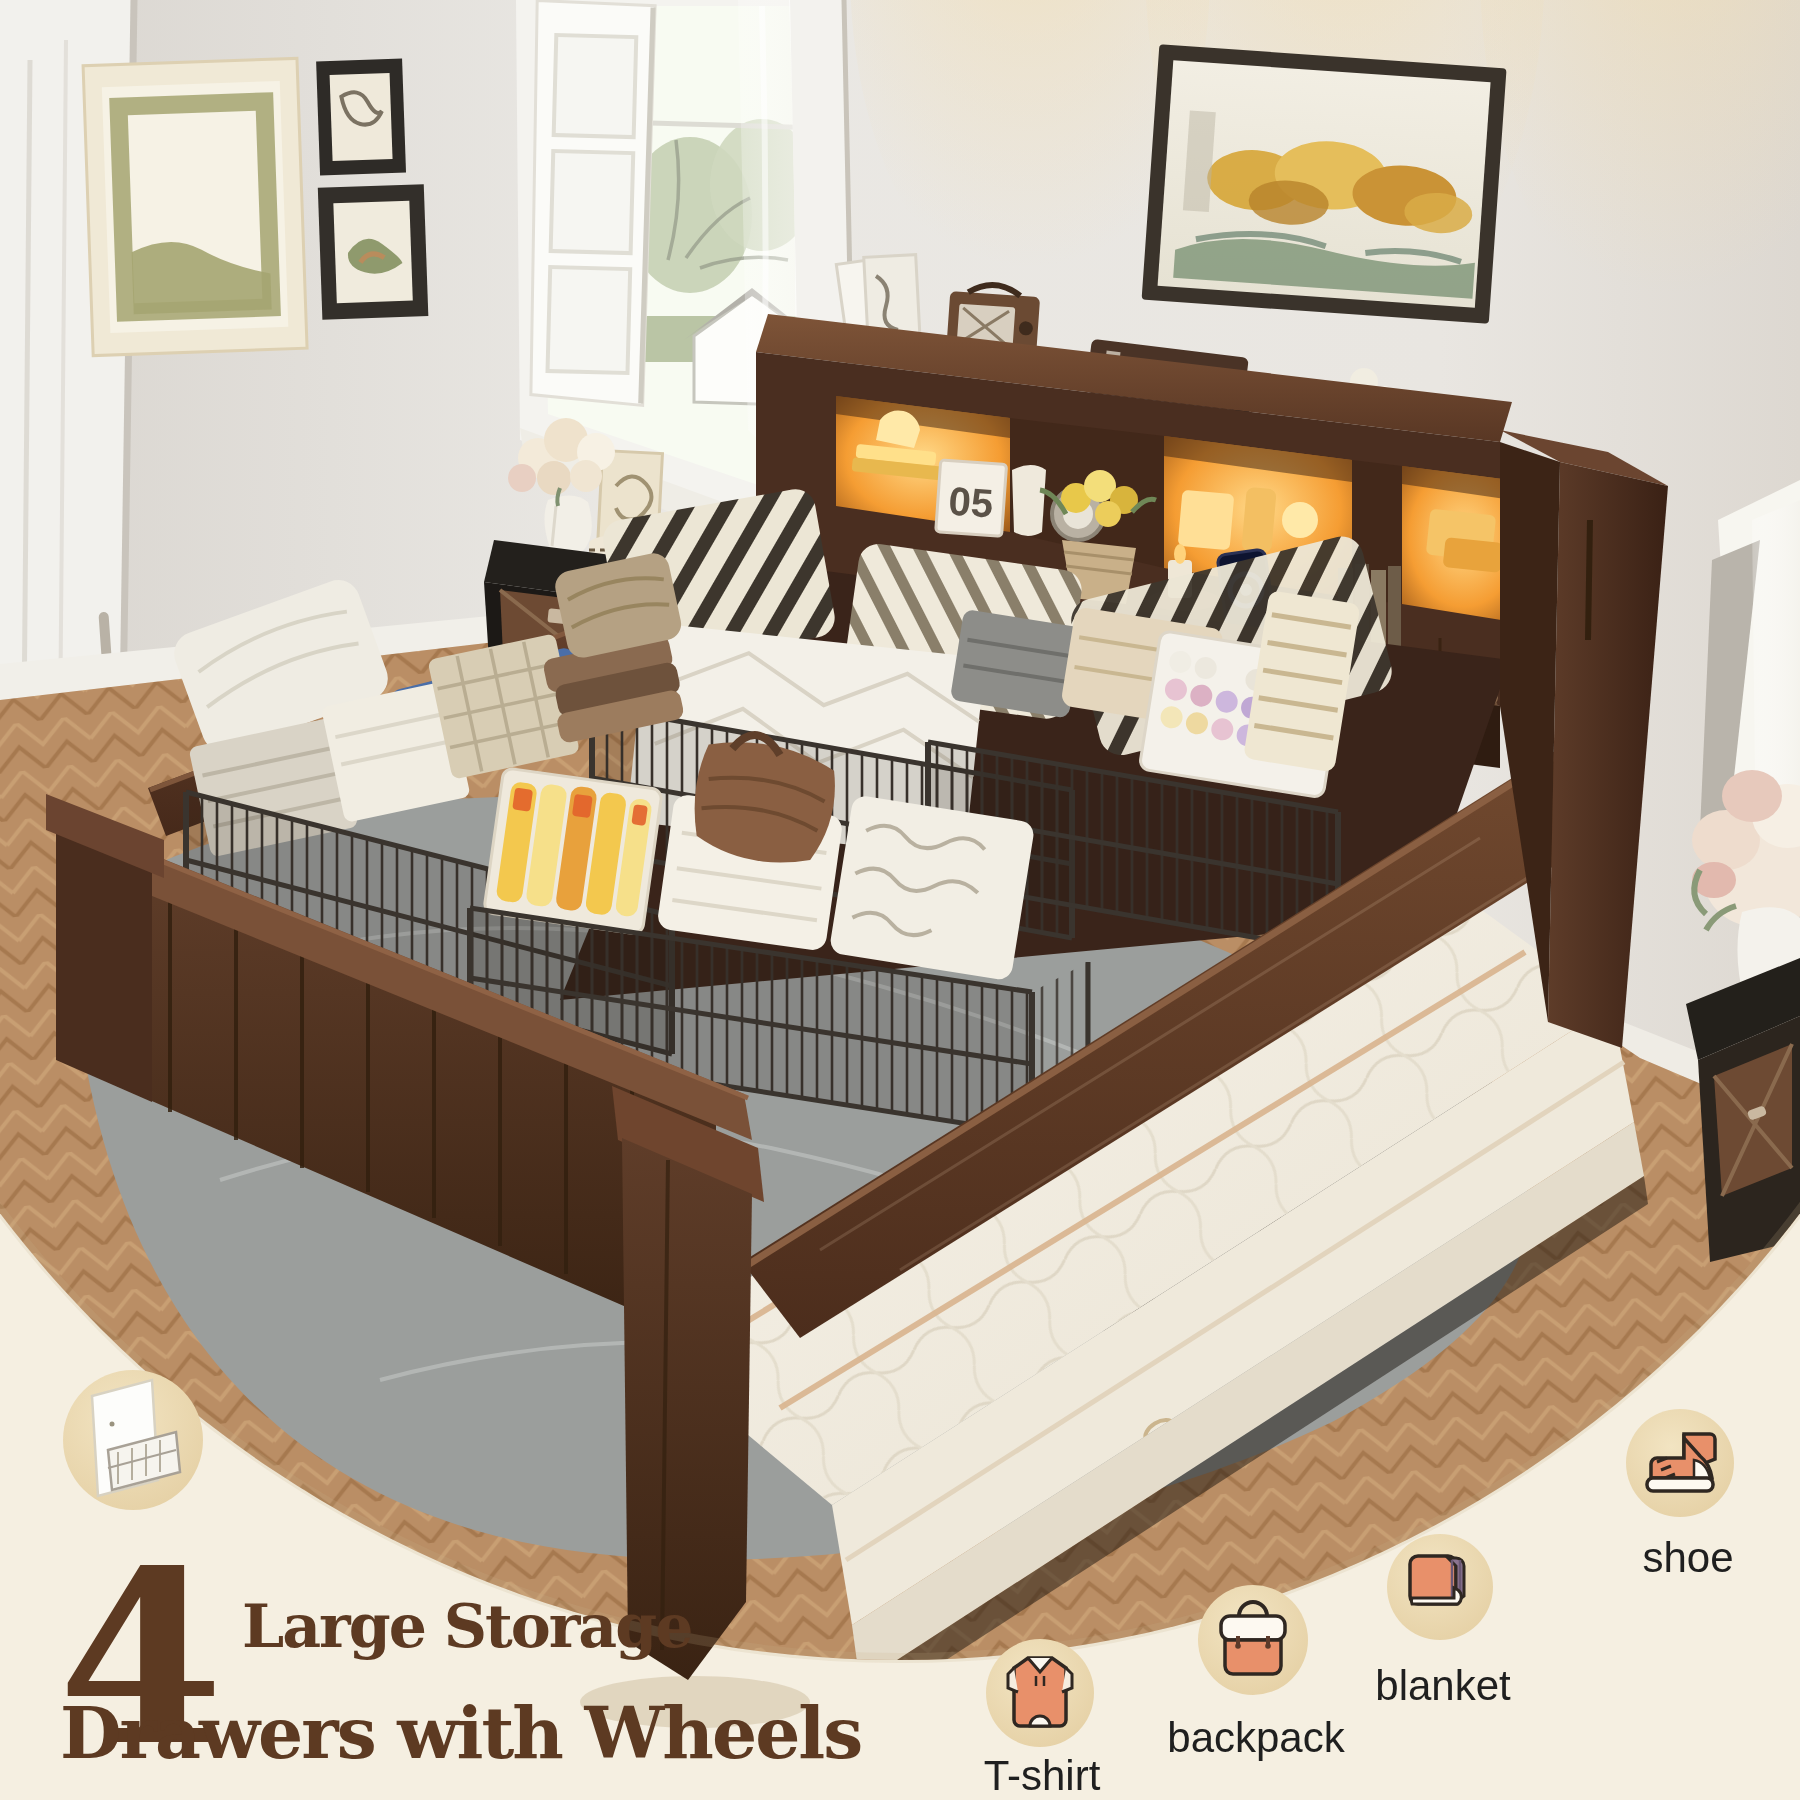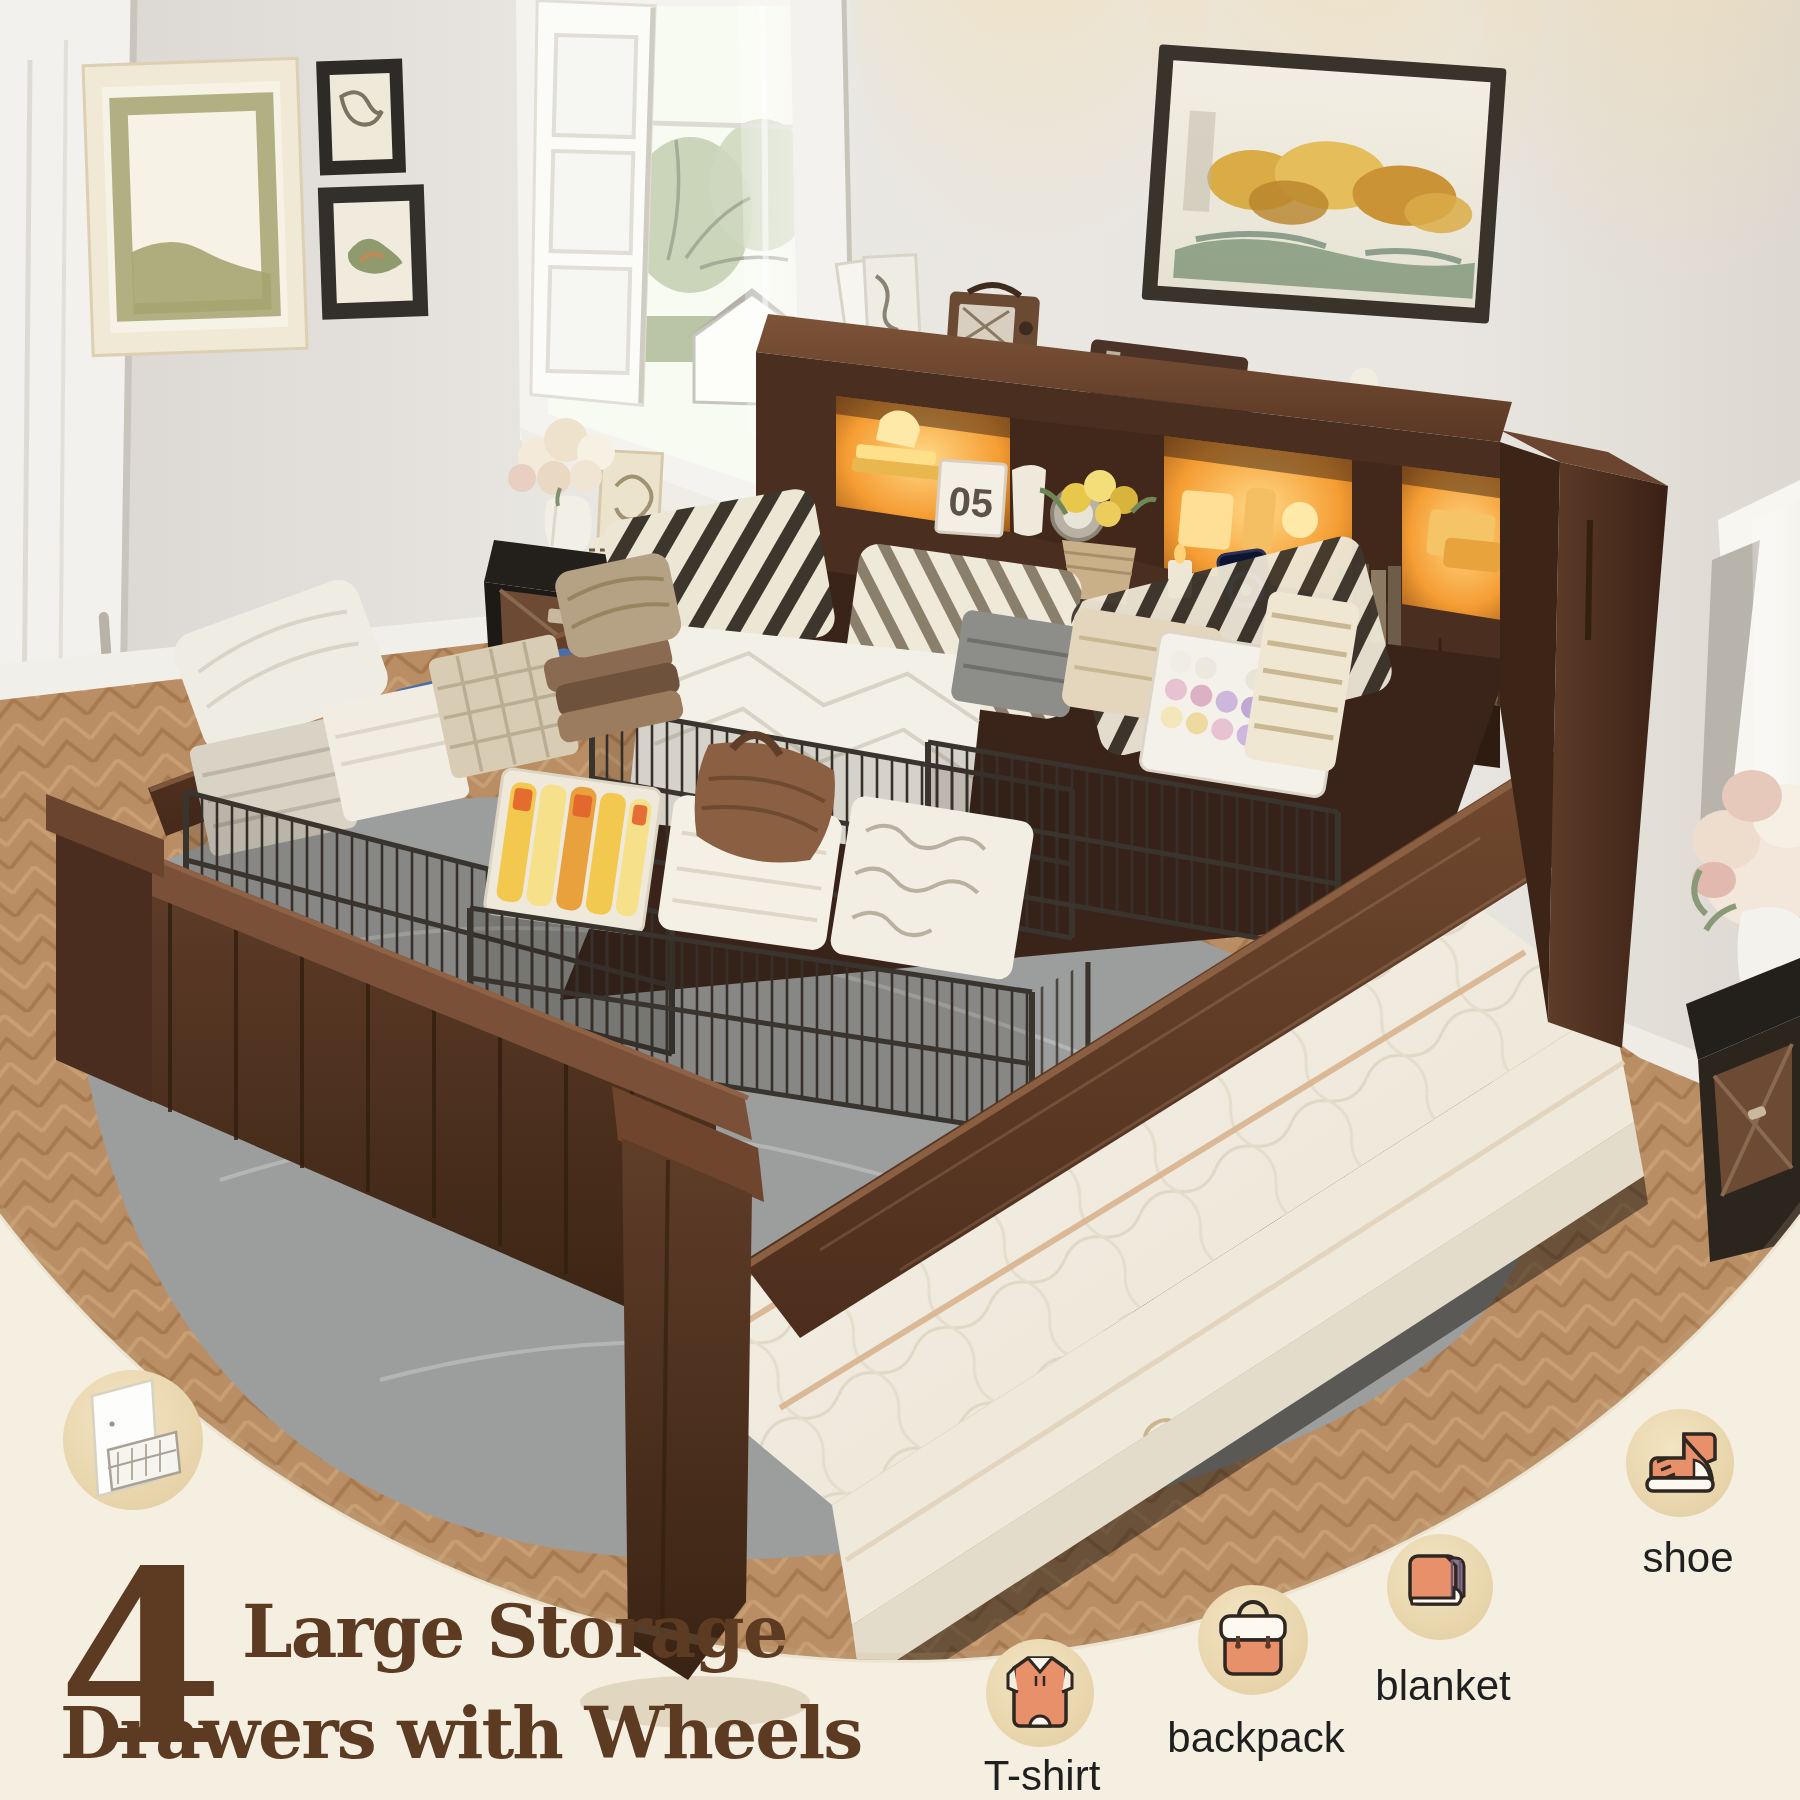--- a/index.html
+++ b/index.html
@@ -2,21 +2,21 @@
 <html><head>
 <meta charset="utf-8">
 <style>
   html,body{margin:0;padding:0;background:#f5efe1;}
   #stage{position:relative;width:1800px;height:1800px;overflow:hidden;
          font-family:"Liberation Sans",sans-serif;background:#f5efe1;}
   #scene{position:absolute;left:0;top:0;}
   .headline{position:absolute;color:#5d3a22;font-family:"DejaVu Serif","Liberation Serif",serif;
             font-weight:bold;line-height:1;white-space:nowrap;}
   #headline-number{left:58px;top:1540px;font-size:238px;}
-  #headline-line1{left:242px;top:1596px;font-size:72px;letter-spacing:-2px;}
+  #headline-line1{left:242px;top:1596px;font-size:60px;letter-spacing:-2px;}
   #headline-line2{left:60px;top:1698px;font-size:71px;letter-spacing:-2px;}
 </style>
 </head>
 <body>
 
 <div id="stage">
 <svg id="scene" width="1800" height="1800" viewBox="0 0 1800 1800">
   <defs>
     <clipPath id="photoClip">
           <circle cx="900" cy="530" r="1130"></circle>

